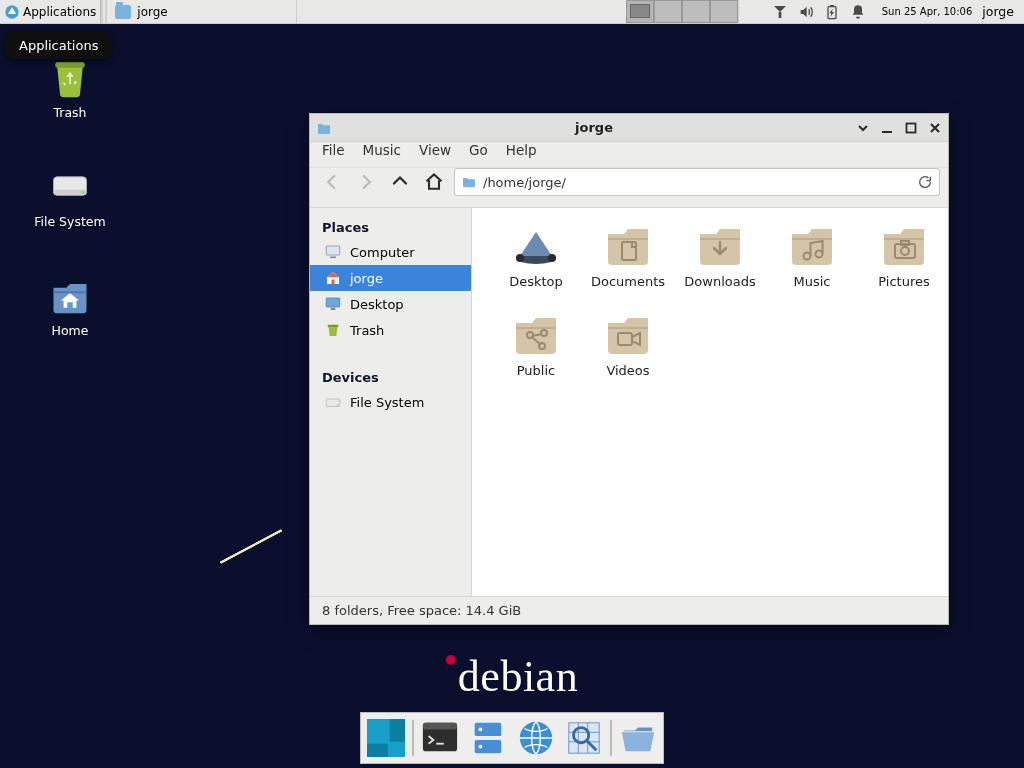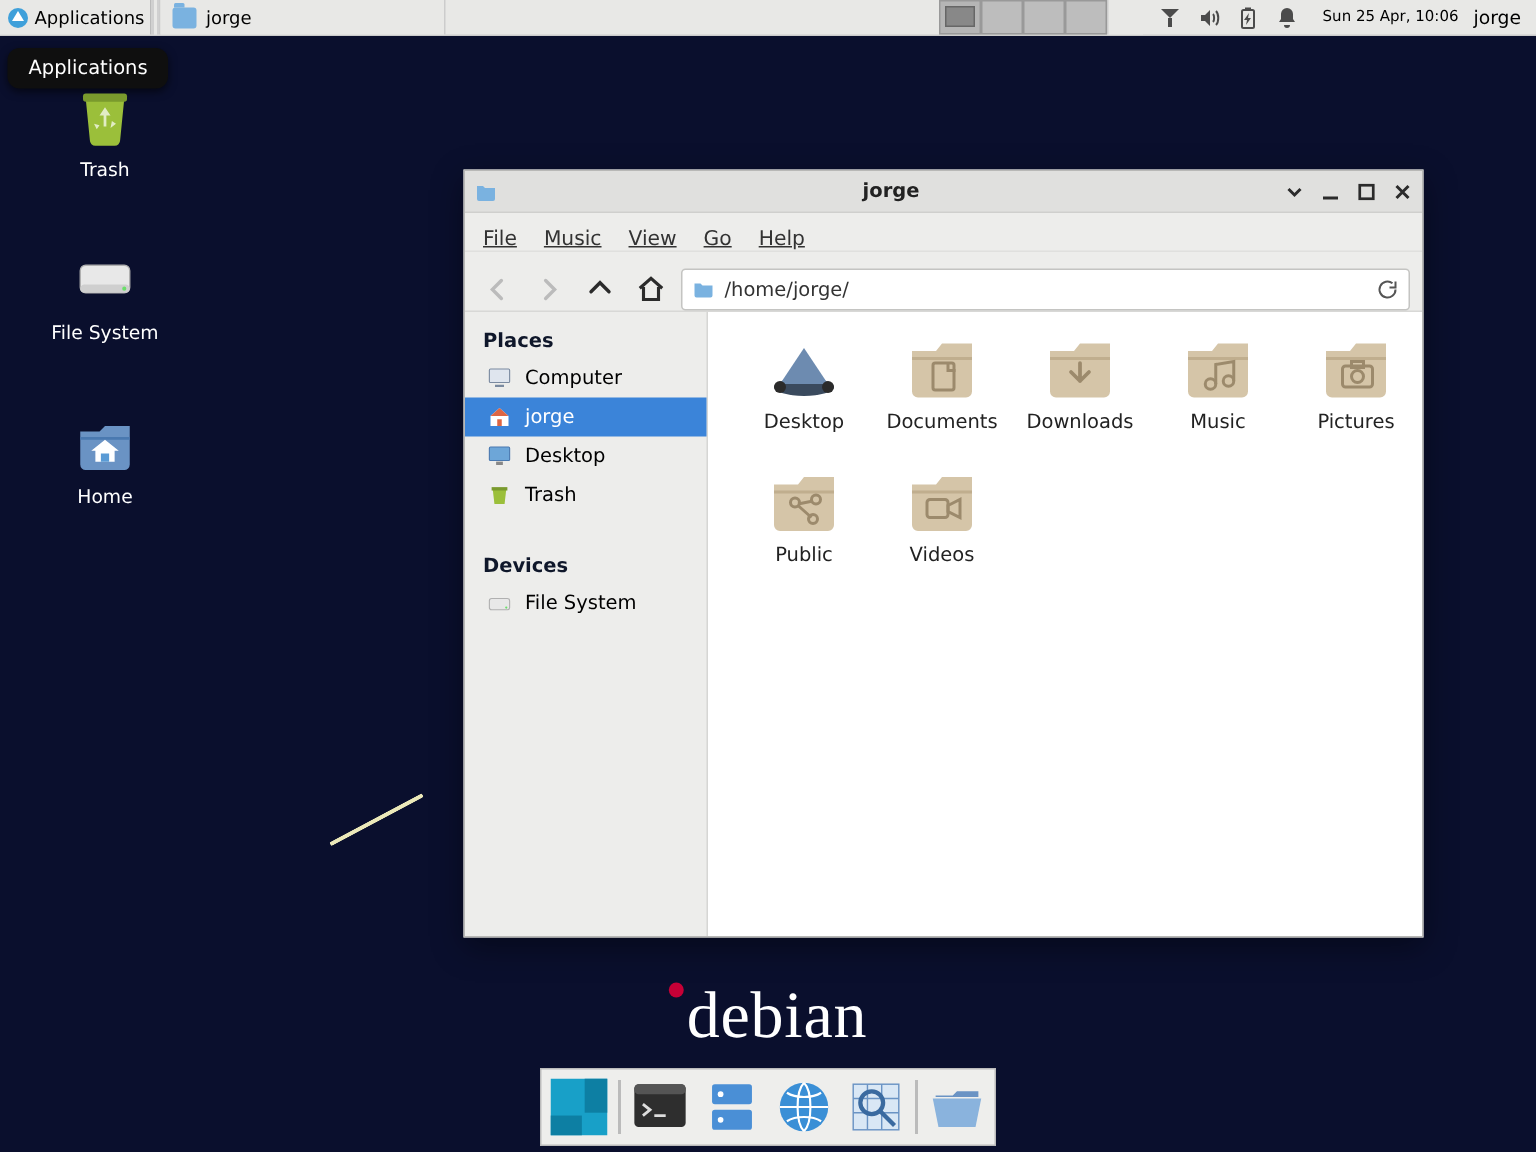--- a/index.html
+++ b/index.html
@@ -43,23 +43,23 @@
   .dock-sep { width:2px; background:#bbb; margin:4px 0;}
   .dock-item svg { width: 38px; height: 38px; }
 
   
   .fm-window { position: absolute; top: 113px; left: 309px; width: 640px; height: 512px; background: #f5f5f3; border: 1px solid #b8b8b6; box-shadow: 0 6px 20px rgba(0,0,0,.4); display:flex; flex-direction:column; }
   .fm-titlebar { height: 28px; background: #e0e0de; display:flex; align-items:center; padding: 0 6px; gap:6px; border-bottom:1px solid #cfcfcd; }
   .fm-title-icon { width:16px; height:16px; }
   .fm-title { flex:1; text-align:center; font-size:13px; font-weight:600; color:#222; }
   .fm-winbtns { display:flex; gap:10px; }
   .fm-winbtn { width:14px; height:14px; color:#2b2b2b; cursor:pointer; display:flex; align-items:center; justify-content:center; }
-  .fm-menubar { height:26px; display:flex; align-items:flex-end; gap:18px; padding:0 12px; font-size:13.5px; color:#333; background:#ededeb; border-bottom:1px solid #e0e0de;text-decoration:underline; }
+  .fm-menubar { height:26px; display:flex; align-items:flex-start; gap:18px; padding:0 12px; font-size:13.5px; color:#333; background:#ededeb; border-bottom:1px solid #e0e0de; }
   .fm-menubar span { cursor:pointer; }
-  .fm-toolbar { height:40px; display:flex; align-items:flex-end; gap:6px; padding:0 8px; background:#ededeb; border-bottom:1px solid #d8d8d6; }
+  .fm-toolbar { height:40px; display:flex; align-items:flex-start; gap:6px; padding:0 8px; background:#ededeb; border-bottom:1px solid #d8d8d6; }
   .nav-btn { width:28px; height:28px; display:flex; align-items:center; justify-content:center; color:#666; cursor:pointer; border-radius:3px; }
   .nav-btn.disabled { color:#bbb; cursor:default; }
   .pathbar { flex:1; height:28px; background:#fff; border:1px solid #c4c4c2; border-radius:3px; display:flex; align-items:center; padding:0 6px; gap:6px; font-size:13px; color:#333; }
   .pathbar .pathicon { width:16px; height:16px; }
   .fm-body { flex:1; display:flex; min-height:0; }
   .fm-sidebar { width:162px; border-right:1px solid #d6d6d4; background:#ededeb; padding:8px 0 8px 0; font-size:13px; }
   .fm-side-header { font-weight:700; padding:4px 12px; color:#0f172a; }
   .fm-side-item { display:flex; align-items:center; gap:8px; padding:4px 12px 4px 14px; cursor:pointer; }
   .fm-side-item.selected { background:#3b84d9; color:#fff; }
   .side-ico { width:18px; height:18px; flex-shrink:0; }
@@ -332,20 +332,23 @@
               <path d="M6 16h40v2H6z" fill="#c0ae8e"></path>
               <rect x="16" y="22" width="14" height="12" rx="2" fill="none" stroke="#9c8a6c" stroke-width="2"></rect>
               <path d="M30 26l8-4v12l-8-4z" fill="none" stroke="#9c8a6c" stroke-width="2"></path>
             </svg>
           <span>Videos</span>
         </div>
       </div>
     </div>
   </div>
 
+  <div class="fm-status">
+    <span>8 folders, Free space: 14.4 GiB</span>
+  </div>
 </div>
 
 <div class="debian-logo">debian</div>
 
 <div class="dock">
   <div class="dock-item">
     <svg viewBox="0 0 40 40">
         <rect width="40" height="40" fill="#18a0c8"></rect>
         <rect x="0" y="26" width="22" height="14" fill="#0d7fa3"></rect>
         <rect x="24" y="0" width="16" height="24" fill="#0d7fa3"></rect>

